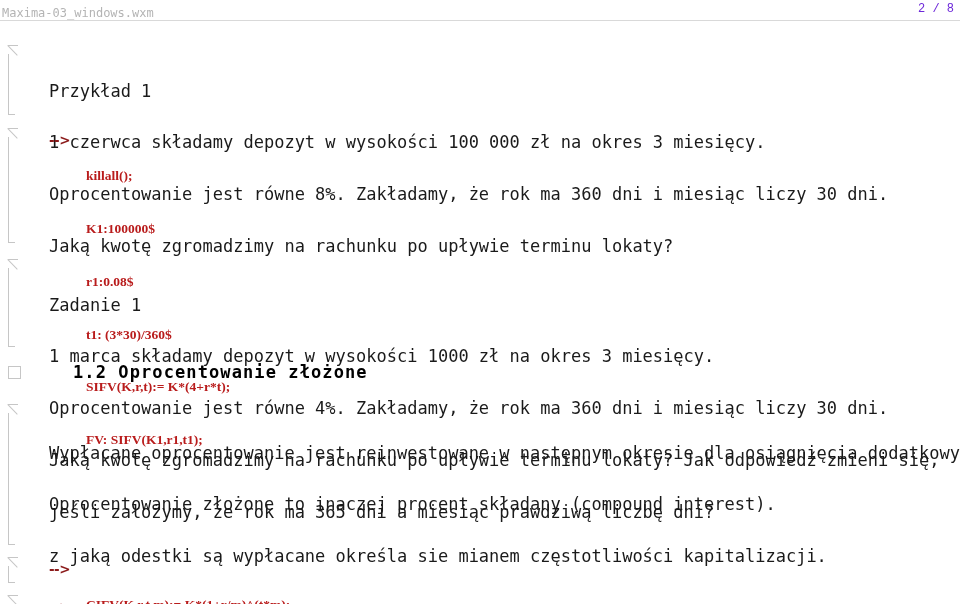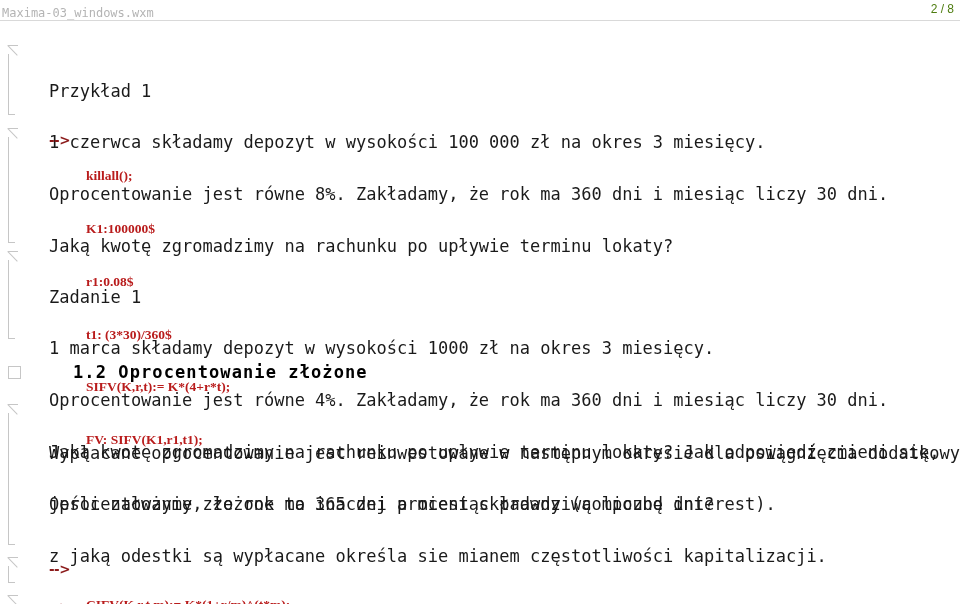--- a/index.html
+++ b/index.html
@@ -29,23 +29,23 @@
     font-family: "DejaVu Sans Mono", "Liberation Mono", monospace;
     font-size: 12px;
     color: #b4b4b4;
     letter-spacing: 0px;
     white-space: pre;
   }
   #titlebar .page-counter {
     position: absolute;
     right: 6px;
     top: 2px;
-    font-family: Liberation Sans, sans-serif;
+    font-family: Liberation Mono, monospace;
     font-size: 12px;
-    color: #4d7c0f;
+    color: #6d28d9;
     white-space: pre;
   }
 
   
   #sheet {
     position: relative;
     width: 960px;
     height: 583px;
     background: #ffffff;
   }
@@ -204,21 +204,21 @@
         <div class="line">killall();</div>
         <div class="line">K1:100000$</div>
         <div class="line">r1:0.08$</div>
         <div class="line">t1: (3*30)/360$</div>
         <div class="line">SIFV(K,r,t):= K*(4+r*t);</div>
         <div class="line">FV: SIFV(K1,r1,t1);</div>
       </div>
     </div>
   </div>
 
-  <div class="cell" style="top:230px; width:960px; height:92px;">
+  <div class="cell" style="top:238px; width:960px; height:92px;">
     <div class="bracket" style="height:92px;">
       <div class="fold">
           <div class="edge-t"></div>
           <div class="edge-d"></div>
         </div>
       <div class="vline"></div>
       <div class="foot"></div>
     </div>
     <div class="textcell" style="top:3px;">
       <div class="line">Zadanie 1</div>

